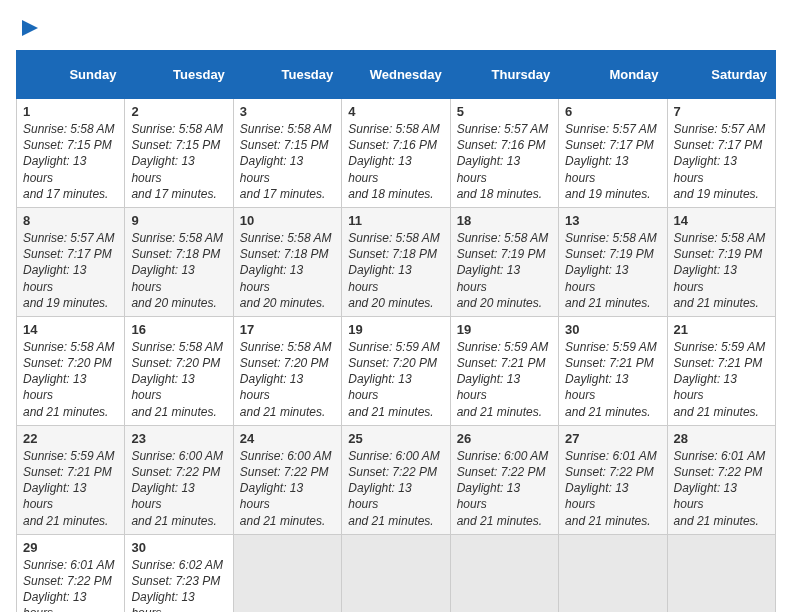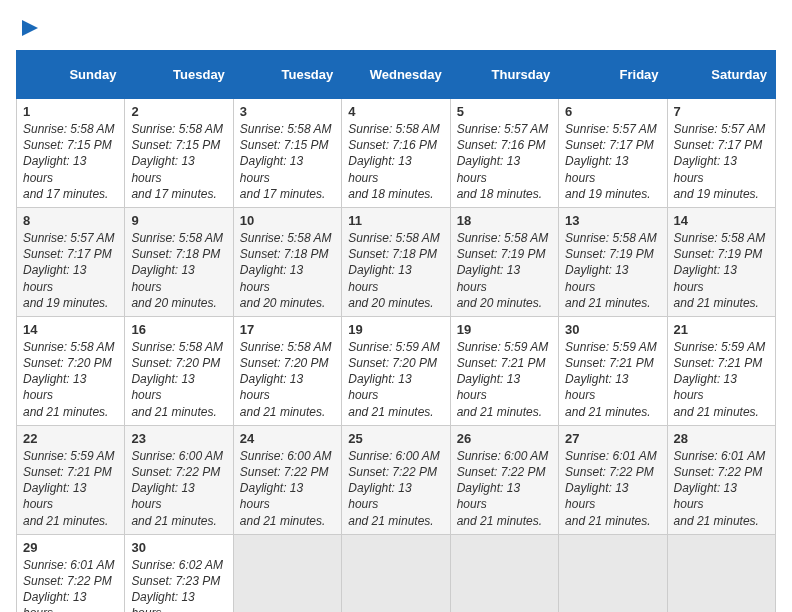--- a/index.html
+++ b/index.html
@@ -105,21 +105,21 @@
 </div>
 
 <table class="calendar">
   <thead>
     <tr>
     <th>Sunday</th>
         <th>Tuesday</th>
         <th>Tuesday</th>
         <th>Wednesday</th>
         <th>Thursday</th>
-        <th>Friday</th>
+        <th>Monday</th>
         <th>Saturday</th>
       </tr>
   </thead>
   <tbody id="calendar-body">
   <tr>
         <td>
           <span class="day-number">1</span>
           <div class="cell-text">Sunrise: 5:58 AM<br>Sunset: 7:15 PM<br>Daylight: 13 hours<br>and 17 minutes.</div>
         </td>
         <td>

